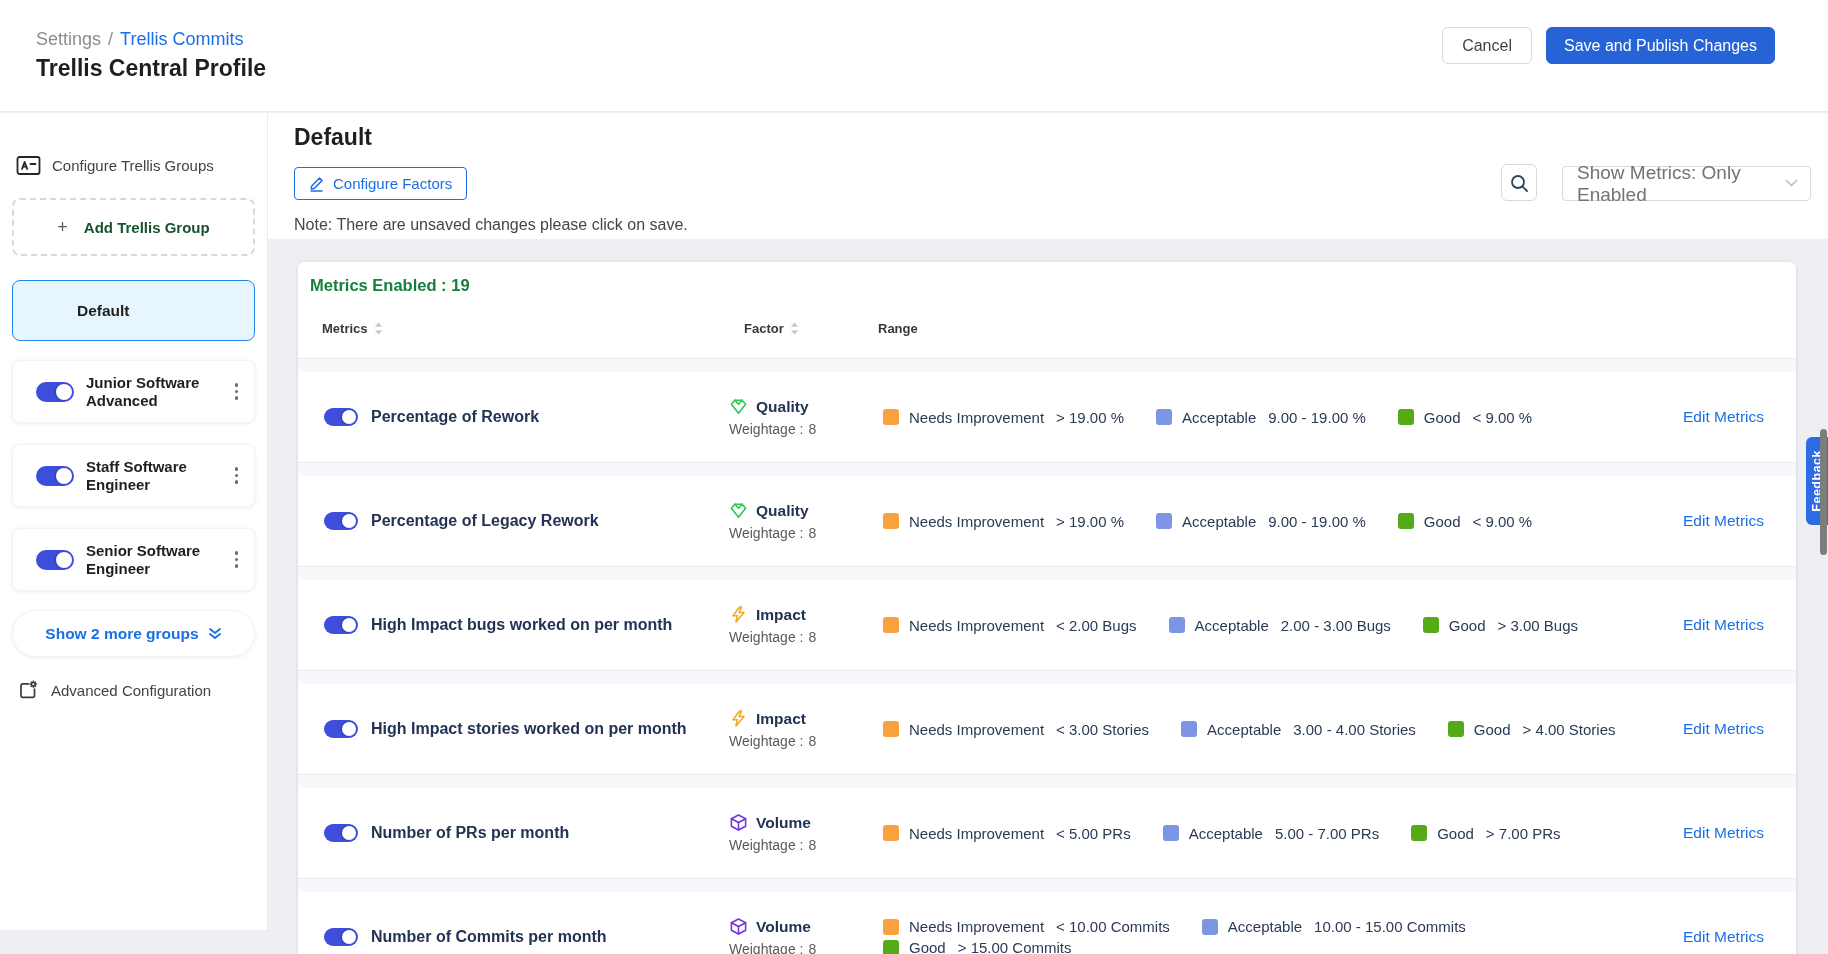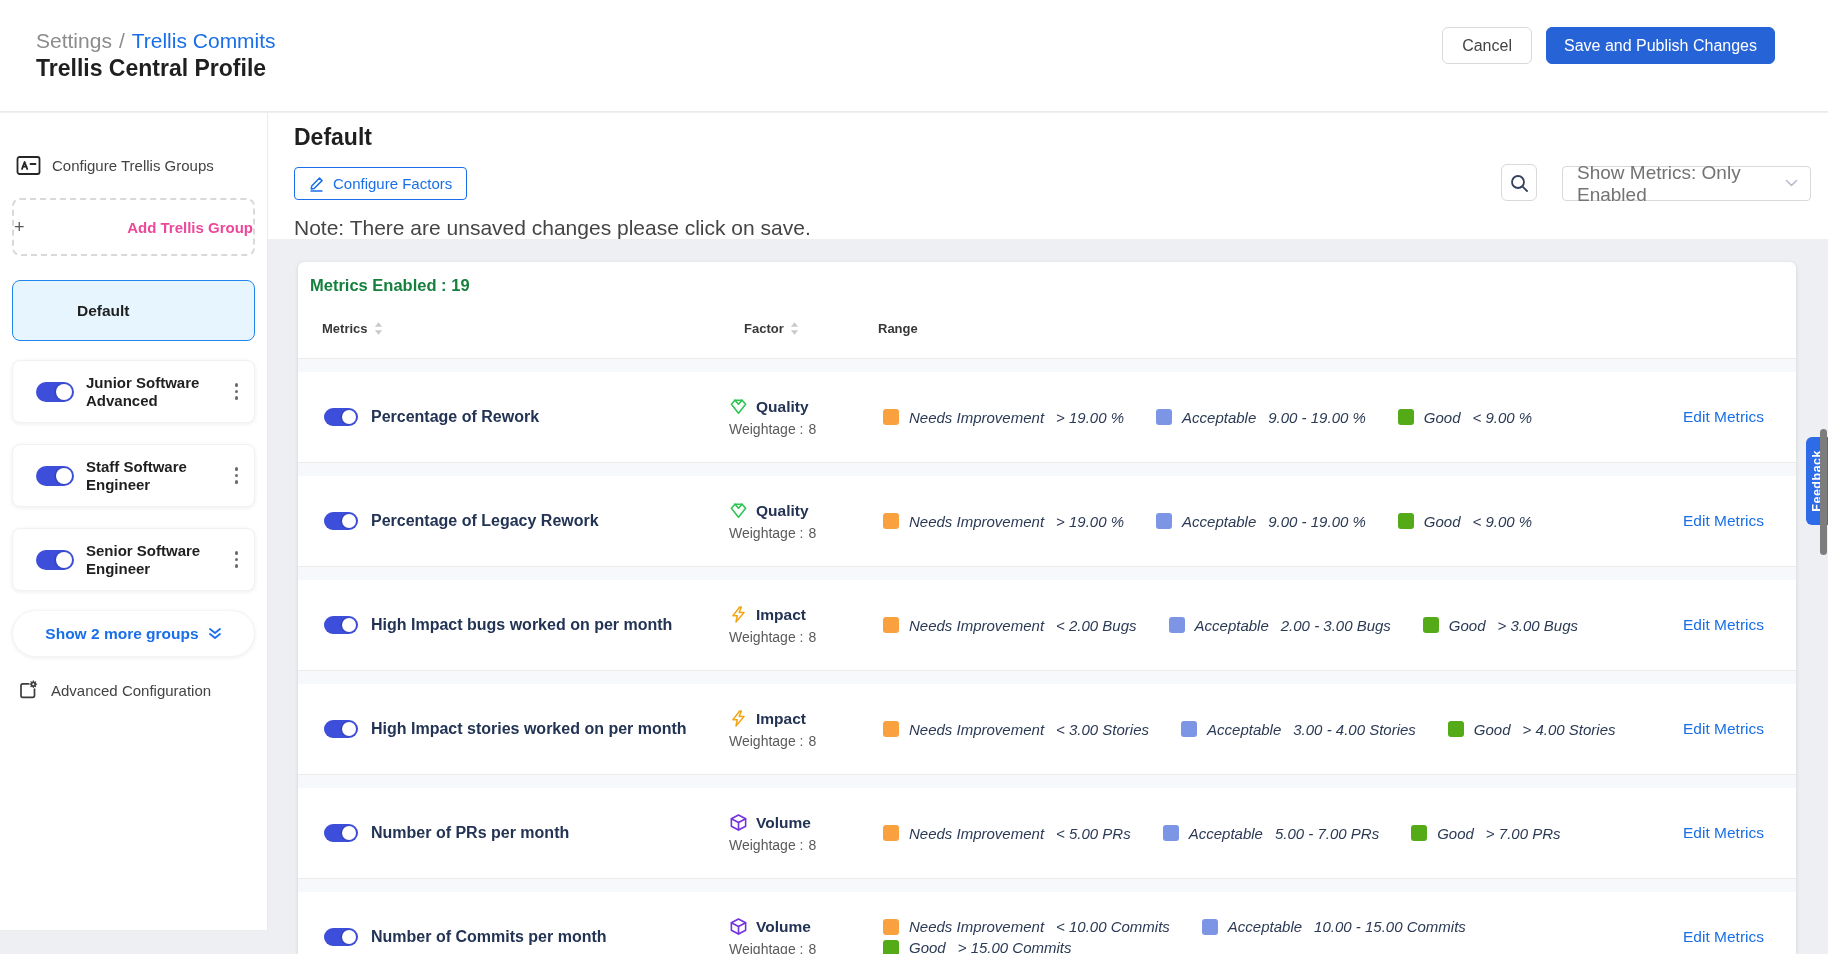--- a/index.html
+++ b/index.html
@@ -6,40 +6,40 @@
   html,body { width:1828px; height:954px; overflow:hidden; }
   body {
     font-family: "Liberation Sans", "DejaVu Sans", sans-serif;
     background:#edeff2; position:relative; color:#262626;
   }
   svg { display:block; }
 
   
   .page-header { position:absolute; left:0; top:0; width:1828px; height:112px;
     background:#fff; border-bottom:1px solid #ebebeb; }
-  .breadcrumb { position:absolute; left:36px; top:29px; font-size:21px; display:flex; gap:7px; }
+  .breadcrumb { position:absolute; left:36px; top:29px; font-size:18px; display:flex; gap:7px; }
   .bc-root { color:#8c8c8c; cursor:pointer; }
   .bc-sep { color:#8c8c8c; }
   .bc-current { color:var(--accent-link); cursor:pointer; }
   .page-title { position:absolute; left:36px; top:55px; font-size:23px; font-weight:700; color:#1f1f1f; }
   .header-actions { position:absolute; right:53px; top:27px; display:flex; gap:14px; }
   .btn { height:37px; border-radius:6px; font-size:16px; cursor:pointer;
     font-family:inherit; display:flex; align-items:center; }
   .btn-cancel { background:#fff; border:1px solid #d9d9d9; color:#434343; padding:0 19px; }
   .btn-save { background:var(--primary-button); border:1px solid var(--primary-button);
     color:#fff; padding:0 17px; font-weight:400; }
 
   
   .sidebar { position:absolute; left:0; top:113px; width:268px; height:818px; background:#fff;
     border-right:1px solid #ebebeb; border-bottom:1px solid #ebebeb; padding:42px 12px 0; }
   .section-head { display:flex; align-items:center; gap:11px; padding-left:4px; }
   .section-head-label { font-size:15px; color:#434343; }
   .add-box { margin-top:22px; height:58px; border:2px dashed #d9d9d9; border-radius:8px;
-    display:flex; align-items:center; justify-content:space-between; gap:16px; cursor:pointer;
-    color:#ec4899; font-size:15px; font-weight:700; }
+    display:flex; align-items:center; justify-content:center; gap:16px; cursor:pointer;
+    color:#14532d; font-size:15px; font-weight:700; }
   .plus-glyph::before { content:'+'; font-size:18px; font-weight:400; color:#595959; }
   .default-card { margin-top:24px; height:61px; background:var(--selected-card-bg);
     border:1.5px solid var(--selected-card-border); border-radius:8px; display:flex;
     align-items:center; padding-left:64px; font-size:15.5px; font-weight:700; color:#1f1f1f; cursor:pointer; }
   .group-card { margin-top:21px; height:63px; background:#fff; border:1px solid #f2f2f2;
     border-radius:8px; box-shadow:0 1px 4px rgba(0,0,0,0.07); display:flex; align-items:center; }
   .group-card:first-child { margin-top:19px; }
   .group-name { margin-left:12px; width:126px; font-size:15px; font-weight:700;
     color:#1f1f1f; line-height:1.18; }
   .kebab { margin-left:auto; margin-right:12px; display:flex; flex-direction:column; gap:3px;
@@ -54,21 +54,21 @@
     justify-content:center; gap:9px; color:var(--accent-link); font-size:15.5px; font-weight:600; cursor:pointer; }
   .advanced-row { margin-top:23px; display:flex; align-items:center; gap:13px; padding-left:6px;
     font-size:15px; color:#434343; cursor:pointer; }
 
   
   .subheader { position:absolute; left:268px; top:113px; width:1560px; height:126px; background:#fff; }
   .group-title { position:absolute; left:26px; top:11px; font-size:23px; font-weight:700; color:#1f1f1f; }
   .btn-configure { position:absolute; left:26px; top:54px; height:33px; background:#fff;
     border:1px solid var(--accent-link); border-radius:4px; color:var(--accent-link);
     font-size:15px; font-family:inherit; display:flex; align-items:center; gap:9px; padding:0 14px; cursor:pointer; }
-  .note-text { position:absolute; left:26px; top:103px; font-size:21px; color:#454545; }
+  .note-text { position:absolute; left:26px; top:103px; font-size:16px; color:#454545; }
   .search-btn { position:absolute; left:1233px; top:51px; width:36px; height:37px; background:#fff;
     border:1px solid #d9d9d9; border-radius:6px; display:flex; align-items:center; justify-content:center; cursor:pointer; }
   .filter-dropdown { position:absolute; left:1294px; top:53px; width:249px; height:35px; background:#fff;
     border:1px solid #d9d9d9; border-radius:4px; display:flex; align-items:center;
     padding:0 12px 0 14px; cursor:pointer; }
   .filter-dropdown .dd-value { font-size:19px; color:#737373; flex:1; }
 
   
   .card { position:absolute; left:298px; top:262px; width:1498px; height:692px; background:#fff;
     border-radius:6px 6px 0 0; box-shadow:0 1px 4px rgba(0,0,0,0.12); overflow:hidden; }
@@ -87,21 +87,21 @@
     border-radius:50%; background:#fff; box-shadow:-1px 0 2px rgba(0,0,0,0.25); }
   .metric-name { position:absolute; left:73px; top:0; height:100%; display:flex; align-items:center;
     font-size:16px; font-weight:700; color:#223354; }
   .factor-cell { position:absolute; left:431px; top:0; height:100%; display:flex;
     flex-direction:column; justify-content:center; gap:5px; }
   .factor-top { display:flex; align-items:center; gap:8px; }
   .factor-name { font-size:15.5px; font-weight:700; color:#223354; }
   .factor-weight { display:flex; align-items:center; gap:5px; font-size:14px; color:#5a5a5a; }
   .mini-edit { color:var(--accent-link); margin-left:4px; cursor:pointer; }
   .range-list { position:absolute; left:585px; top:0; height:100%; width:760px; display:flex;
-    flex-wrap:wrap; align-items:center; align-content:center; column-gap:32px; row-gap:4px;font-style:italic; }
+    flex-wrap:wrap; align-items:center; align-content:center; column-gap:32px; row-gap:4px; }
   .rows > .metric-row:last-child .range-list { width:620px; }
   .range-item { display:flex; align-items:center; gap:10px; font-size:15px; color:#2b3a55; }
   .swatch { width:16px; height:16px; border-radius:3px; flex:none; }
   .range-value { margin-left:2px; white-space:nowrap; }
   .range-label { white-space:nowrap; }
   .edit-cell { position:absolute; right:32px; top:0; height:100%; display:flex; align-items:center;
     gap:9px; color:var(--accent-link); font-size:15.5px; cursor:pointer; }
 
   
   .feedback-tab { position:absolute; right:0; top:437px; width:22px; height:88px;

